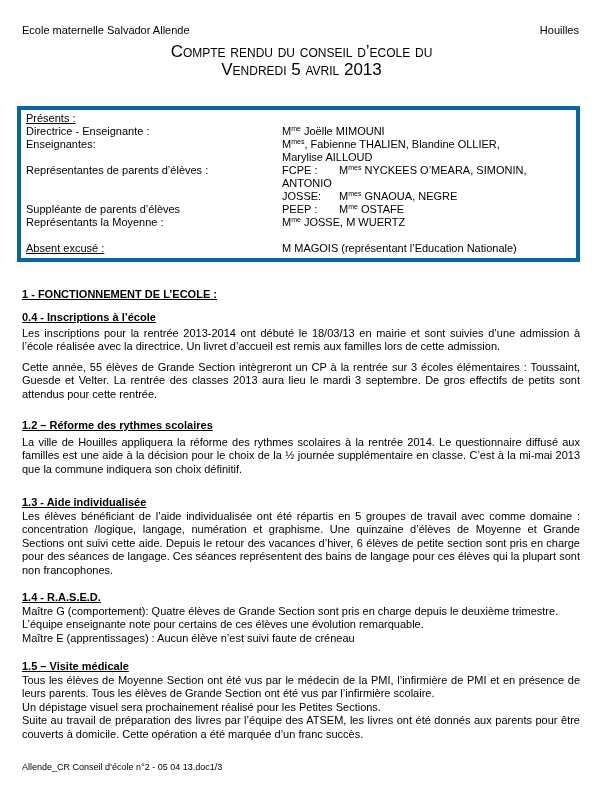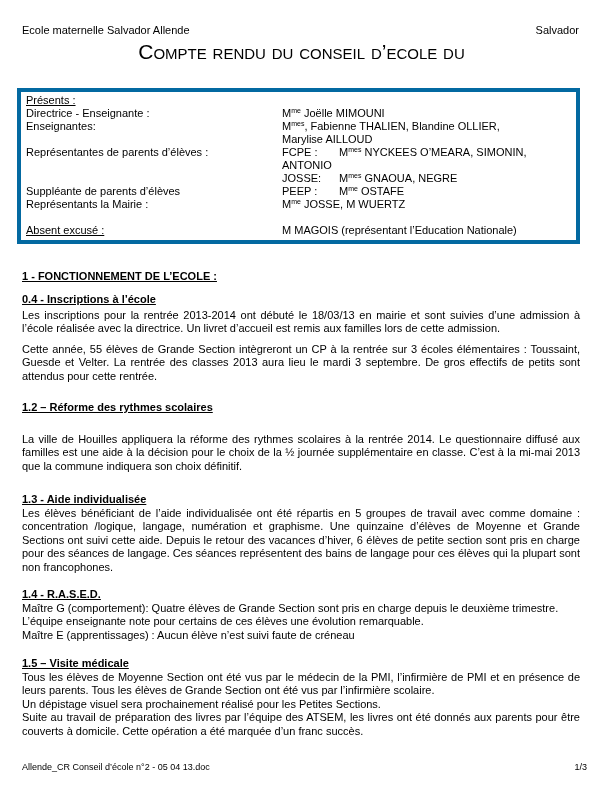--- a/index.html
+++ b/index.html
@@ -13,21 +13,21 @@
     line-height:13.5px;
     overflow:hidden;
   }
   .header{
     display:flex;justify-content:space-between;
     padding:24px 24px 0 22px;
   }
   .title{
     text-align:center;
     font-variant:small-caps;
-    font-size:21px;
+    font-size:17px;
     line-height:18px;
     margin-top:5px;
   }
   .att-box{
     margin:27px 23px 0 17px;
     border:4px solid #0369a1;
     padding:2px 5px 3px 5px;
     line-height:13px;
   }
   .att-row{display:grid;grid-template-columns:256px 1fr;}
@@ -40,41 +40,42 @@
   .h{font-weight:bold;text-decoration:underline;}
   .h-main{margin-top:26px;}
   .h-s11{margin-top:10px;}
   .h-s12{margin-top:18px;}
   .h-s13{margin-top:20px;}
   .h-s14{margin-top:14px;}
   .h-s15{margin-top:15px;}
   .h-s16{margin-top:19px;}
   .para{text-align:justify;margin:0;}
   .mt2{margin-top:2px;}
-  .mt3{margin-top:18px;}
+  .mt3{margin-top:3px;}
   .mt7{margin-top:7px;}
   .footer{
     position:absolute;
-    left:22px;right:16px;top:762px;
-    display:flex;justify-content:space-between;
+    left:22px;right:32px;top:762px;
+    display:flex;justify-content:flex-start;
     font-size:9px;line-height:11px;
   }
 </style>
 </head>
 <body>
 
 <div class="page">
 
   <div class="header">
     <span>Ecole maternelle Salvador Allende</span>
-    <span>Salvador</span>
+    <span>Houilles</span>
   </div>
 
   <div class="title">
     <div>Compte rendu du conseil d’ecole du</div>
+    <div>Vendredi 5 avril 2013</div>
   </div>
 
   <div class="att-box">
     <div class="att-row">
       <span class="att-label u">Présents :</span>
       <span></span>
     </div>
     <div class="att-row">
       <span class="att-label">Directrice - Enseignante :</span>
       <span><span>M</span><span class="sup">me</span><span> Joëlle MIMOUNI</span></span>
@@ -93,21 +94,21 @@
     </div>
     <div class="att-row">
       <span class="att-label"></span>
       <span><span class="org">JOSSE:</span><span>M</span><span class="sup">mes</span><span> GNAOUA, NEGRE</span></span>
     </div>
     <div class="att-row">
       <span class="att-label">Suppléante de parents d’élèves</span>
       <span><span class="org">PEEP :</span><span>M</span><span class="sup">me</span><span> OSTAFE</span></span>
     </div>
     <div class="att-row">
-      <span class="att-label">Représentants la Mairie :</span>
+      <span class="att-label">Représentants la Moyenne :</span>
       <span><span>M</span><span class="sup">me</span><span> JOSSE, M WUERTZ</span></span>
     </div>
     <div class="blank-row"></div>
     <div class="att-row">
       <span class="att-label u">Absent excusé :</span>
       <span>M MAGOIS (représentant l’Education Nationale)</span>
     </div>
   </div>
 
   <div class="content">

